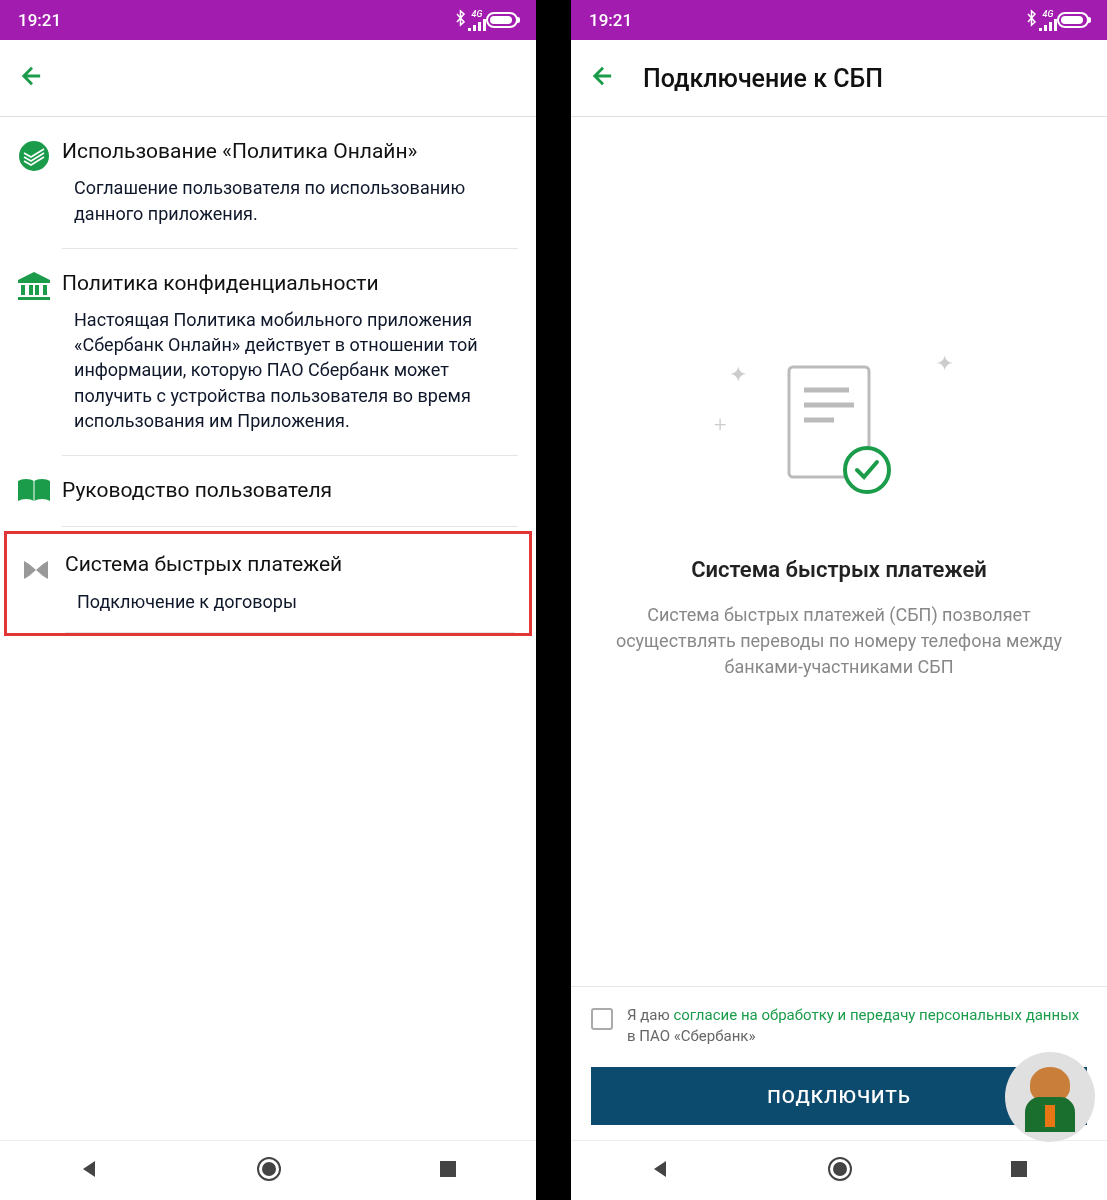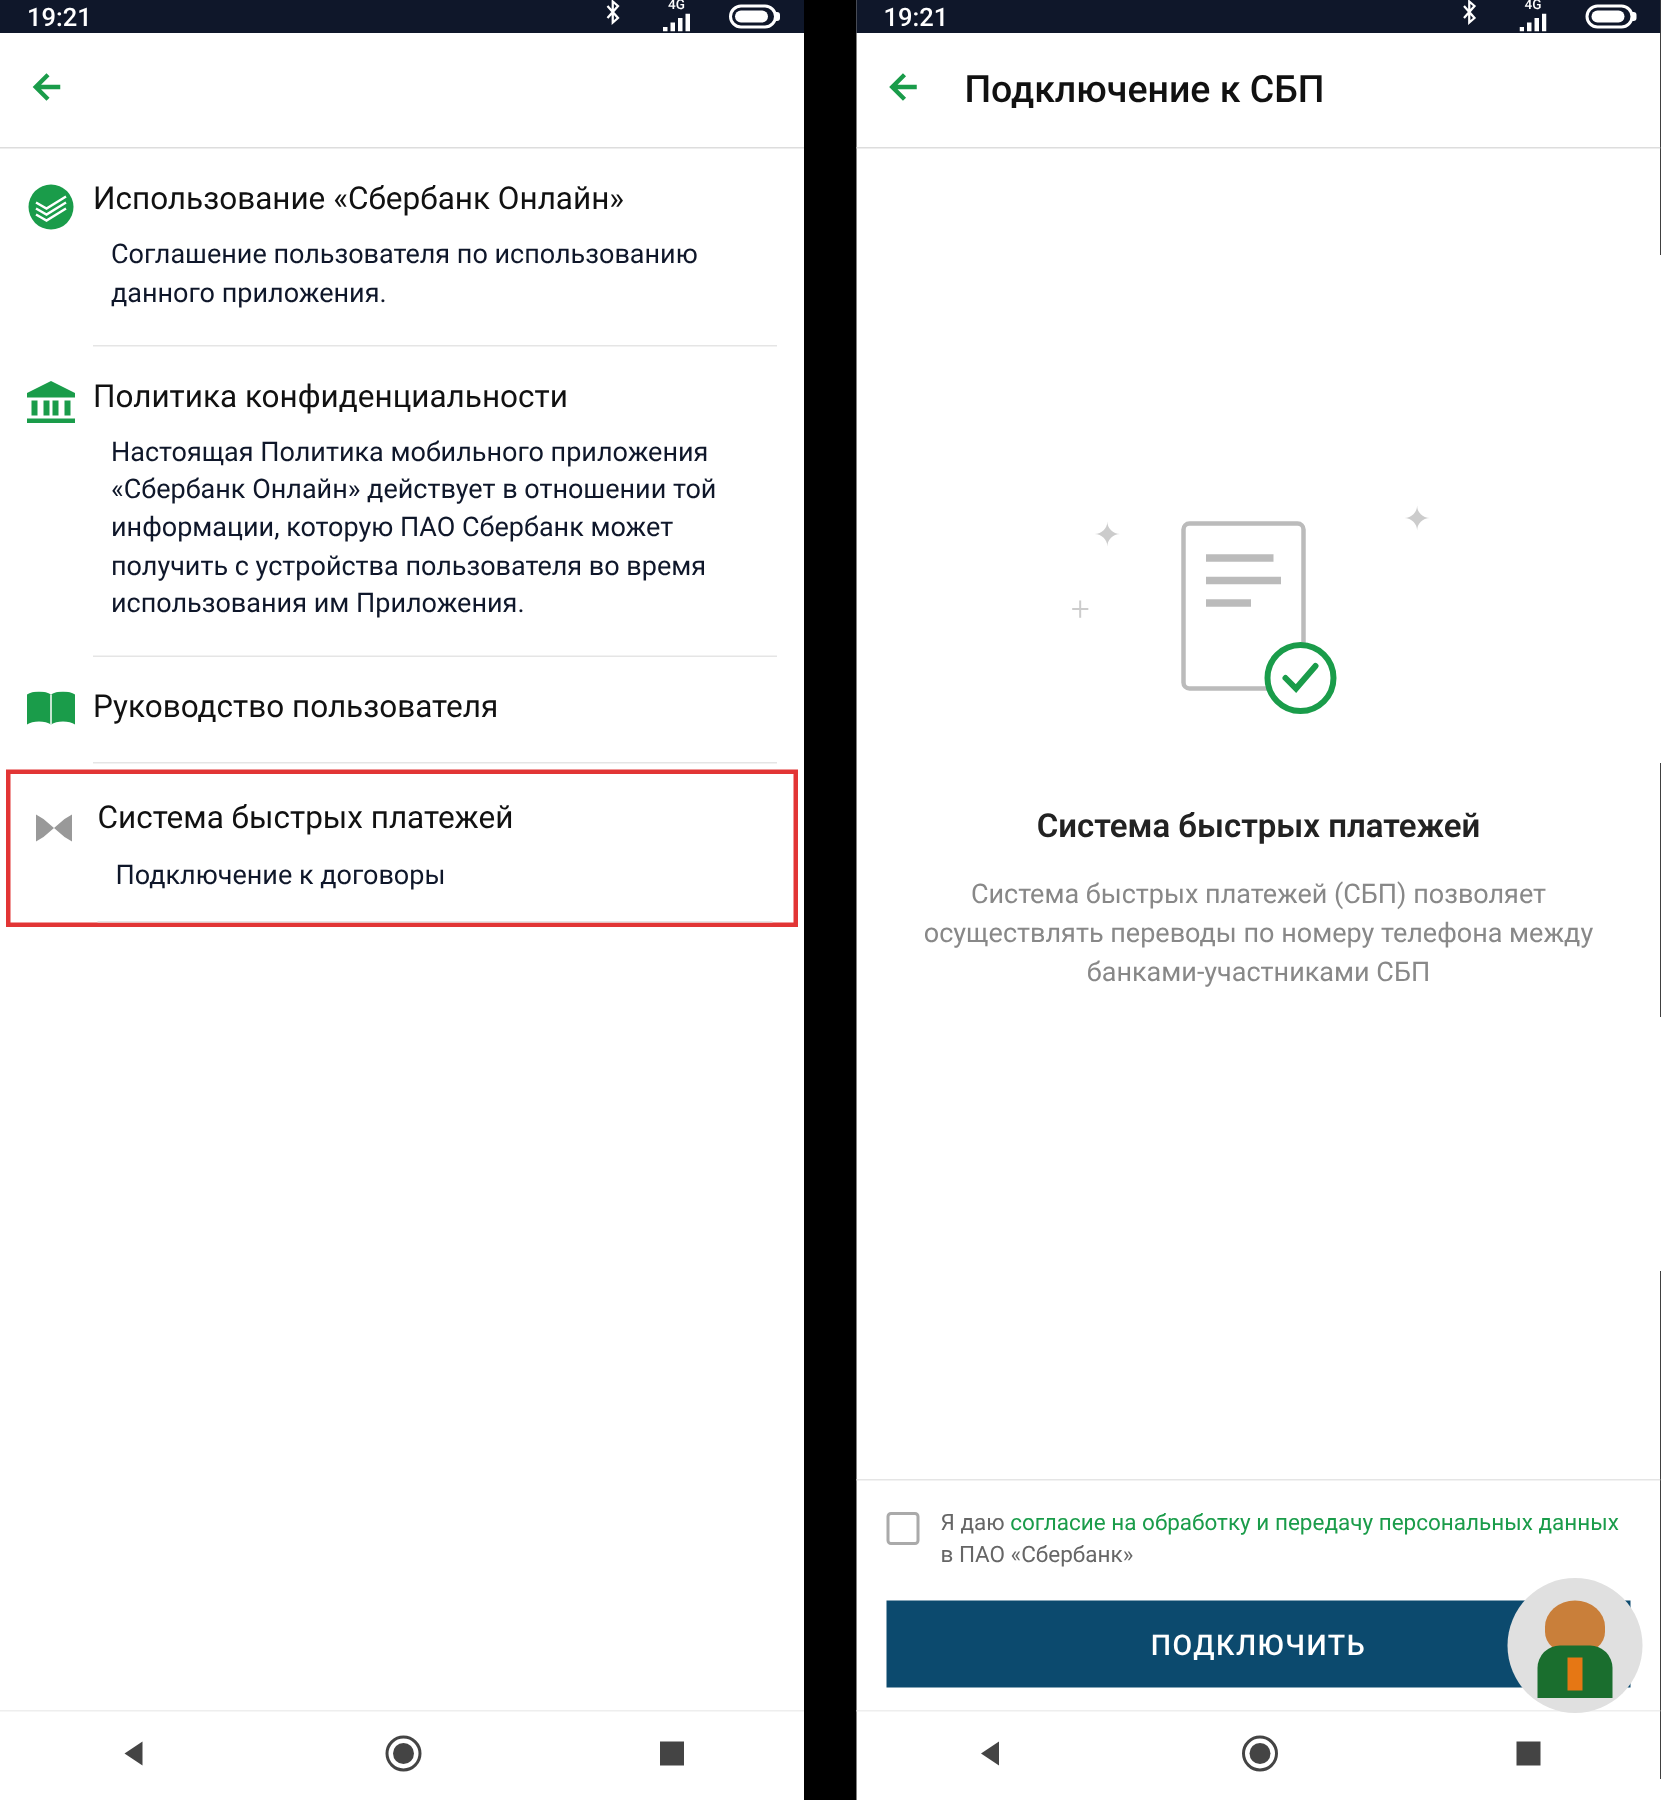--- a/index.html
+++ b/index.html
@@ -1,20 +1,20 @@
 <!DOCTYPE html>
 <html><head>
   <meta charset="utf-8">
   <style>
     * { margin: 0; padding: 0; box-sizing: border-box; font-family: -apple-system, BlinkMacSystemFont, "Segoe UI", Roboto, sans-serif; }
     body { background: #000; display: flex; justify-content: center; width: 1107px; height: 1200px; overflow: hidden; }
     .phone { background: #fff; width: 536px; height: 1200px; position: relative; display: flex; flex-direction: column; }
     .divider-mid { width: 35px; background: #000; height: 1200px; }
-    .status-bar { background: #0f172a; height: 22px; display: flex; justify-content: space-between; align-items: flex-end; padding: 0 18px; color: #fff; font-size: 17px; font-weight: 500; }
-    .status-right { display: flex; align-items: center; gap: 26px; }
+    .status-bar { background: #a21caf; height: 40px; display: flex; justify-content: space-between; align-items: center; padding: 0 18px; color: #fff; font-size: 17px; font-weight: 500; }
+    .status-right { display: flex; align-items: center; gap: 0; font-style: italic; }
     .battery { width: 32px; height: 16px; border: 2px solid #fff; border-radius: 9px; position: relative; }
     .battery::after { content: ''; position: absolute; right: -4px; top: 3px; width: 3px; height: 6px; background: #fff; border-radius: 0 2px 2px 0; }
     .battery-fill { background: #fff; width: 80%; height: 8px; margin: 2px; border-radius: 4px; }
     .net-label { font-size: 9px; line-height: 9px; }
     .signal-group { display: flex; flex-direction: column; align-items: center; }
     
     .app-header { height: 77px; display: flex; align-items: center; padding: 0 18px; border-bottom: 1px solid #ddd; gap: 26px; }
     .back-arrow { color: #1a9c4a; cursor: pointer; }
     .header-title { font-size: 25px; font-weight: 500; color: #111; }
     
@@ -85,21 +85,21 @@
 
   <div class="list">
     <div class="list-item">
       <div class="list-icon">
         <svg width="32" height="32" viewBox="0 0 32 32">
             <circle cx="16" cy="16" r="15" fill="#1a9c4a"></circle>
             <path d="M6 13 L13 17 L26 9 M6 17 L13 21 L26 13 M6 21 L13 25 L26 17" stroke="#fff" stroke-width="1.6" fill="none"></path>
           </svg>
       </div>
       <div class="list-content">
-        <div class="item-title">Использование «Сбербанк Онлайн»</div>
+        <div class="item-title">Использование «Политика Онлайн»</div>
         <div class="item-desc">Соглашение пользователя по использованию данного приложения.</div>
       </div>
     </div>
 
     <div class="list-item">
       <div class="list-icon">
         <svg width="32" height="28" viewBox="0 0 32 28" fill="#1a9c4a">
             <path d="M16 0 L32 8 L32 11 L0 11 L0 8 Z M3 13 L7 13 L7 23 L3 23 Z M11 13 L15 13 L15 23 L11 23 Z M17 13 L21 13 L21 23 L17 23 Z M25 13 L29 13 L29 23 L25 23 Z M0 25 L32 25 L32 28 L0 28 Z"></path>
           </svg>
       </div>

